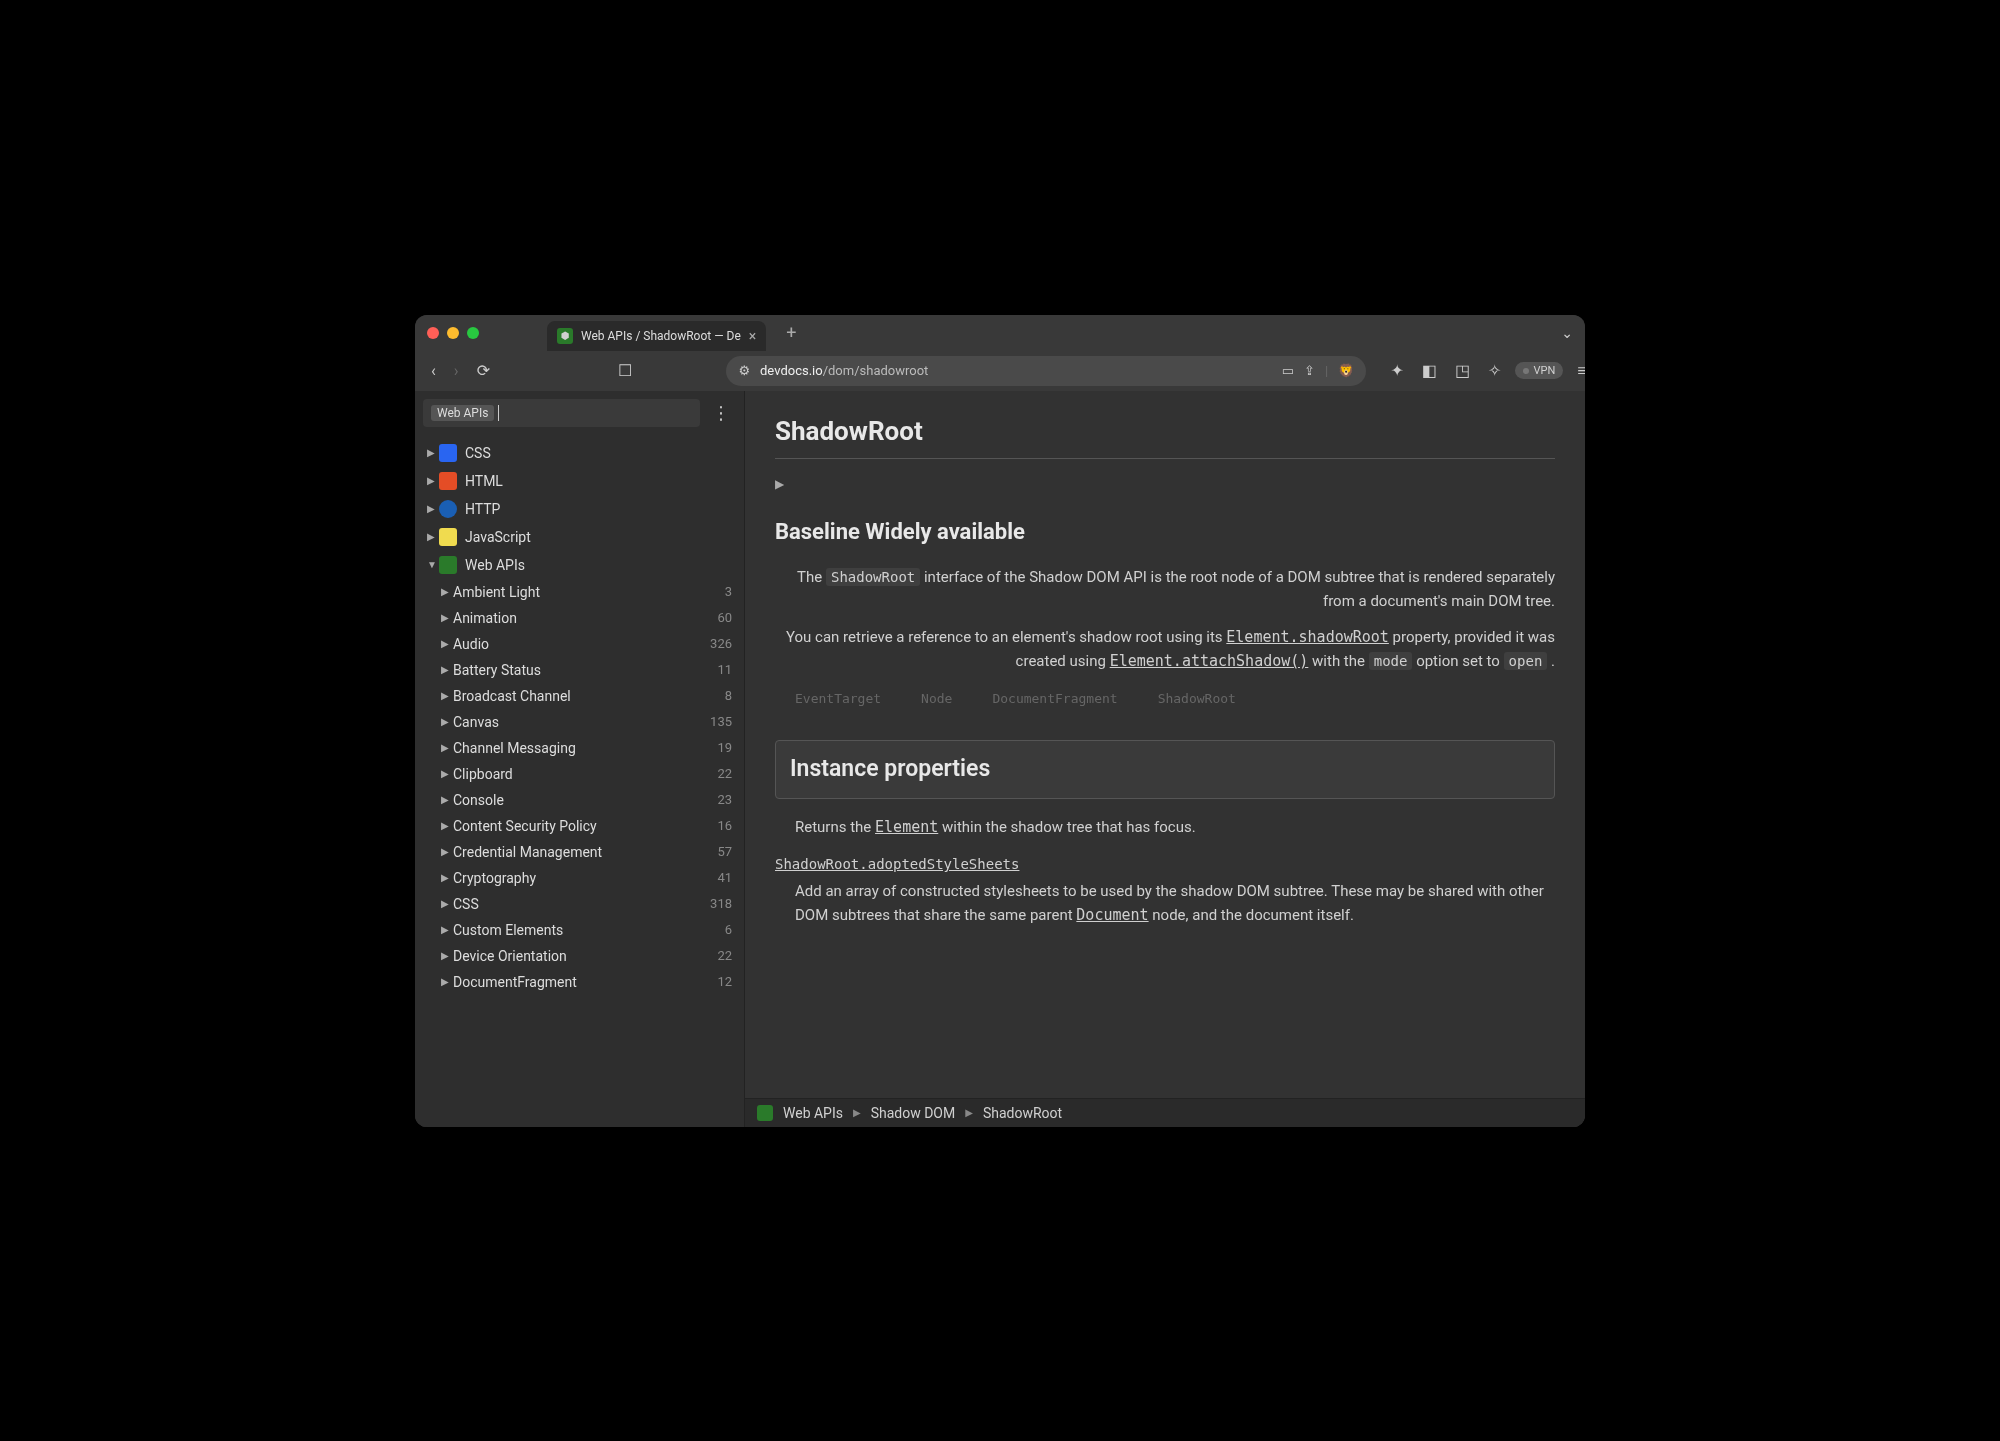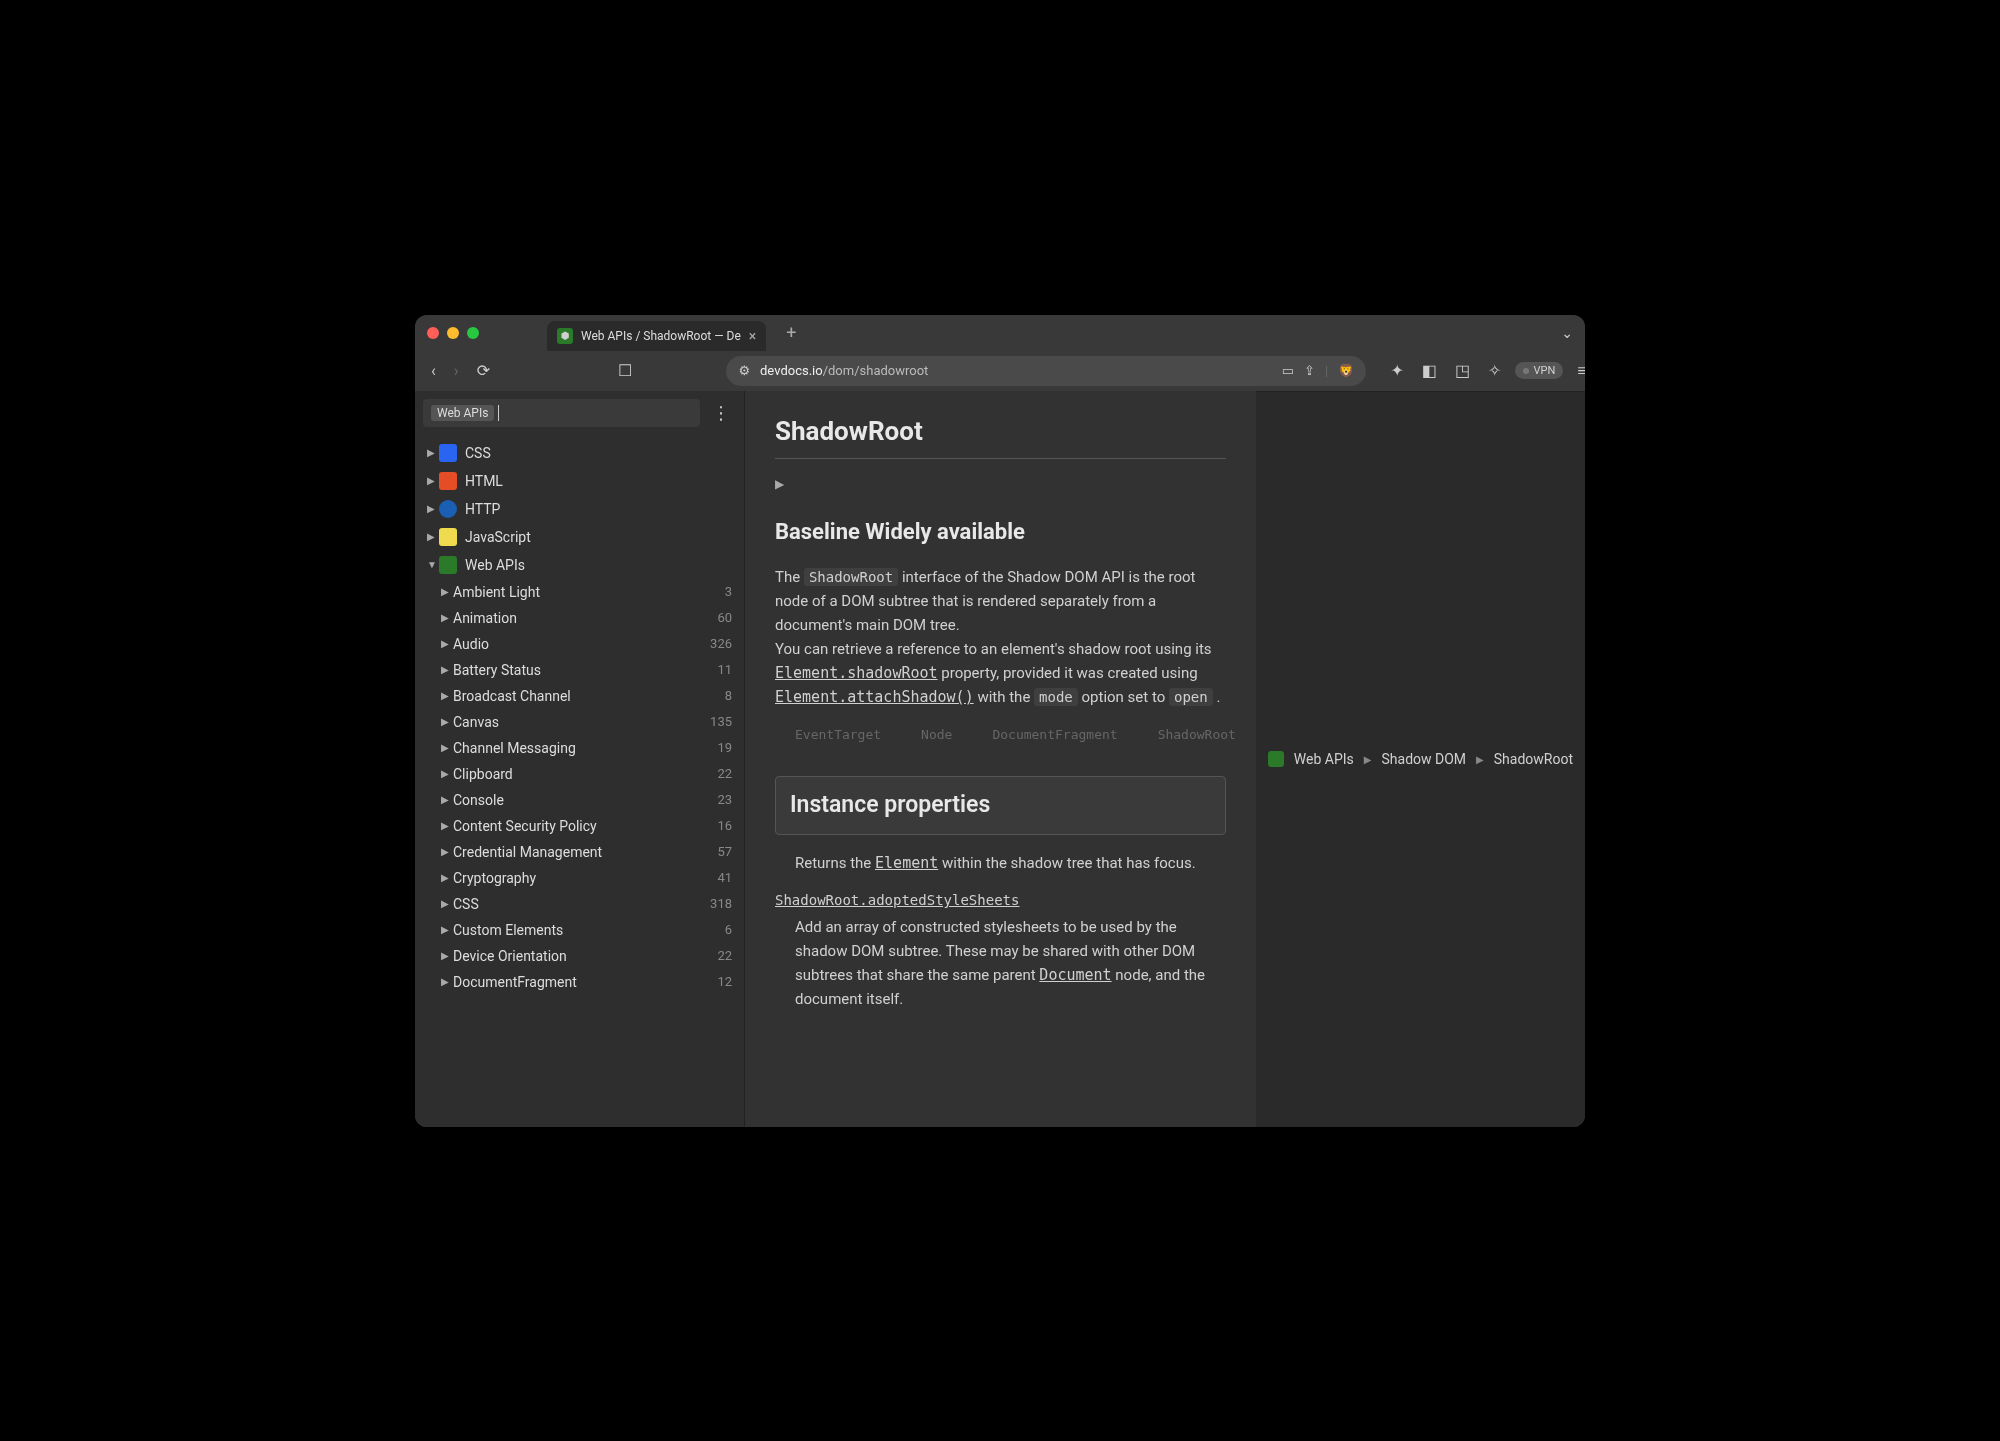--- a/index.html
+++ b/index.html
@@ -141,40 +141,40 @@
   .node .icon { width:18px; height:18px; border-radius:3px; margin-right:8px; display:flex; align-items:center; justify-content:center; font-size:9px; font-weight:bold; }
   .icon.css { background:#2965f1; color:#fff; }
   .icon.html { background:#e44d26; color:#fff; }
   .icon.http { background:#1a5fb4; color:#fff; border-radius:50%; }
   .icon.js { background:#f0db4f; color:#000; }
   .icon.api { background:#2a7a2a; color:#fff; }
   .node .label { flex:1; }
   .node .count { color:#888; font-size:13px; }
 
   
-  .doc-wrap { flex:1; display:flex; position:relative; }
+  .doc-wrap { flex:1; display:flex; flex-direction:column; position:relative; }
   .doc {
     flex:1;
     overflow-y:auto;
     padding:20px 30px;
     color:#d0d0d0;
     line-height:1.6;
   }
   .doc::-webkit-scrollbar { width:12px; }
   .doc::-webkit-scrollbar-thumb { background:#555; border-radius:6px; }
   .doc h1 {
     font-size:26px;
     color:#e8e8e8;
     border-bottom:1px solid #555;
     padding-bottom:6px;
     margin-bottom:16px;
   }
   .disclosure { color:#aaa; font-size:12px; margin-bottom:20px; cursor:pointer; }
   .doc h2 { font-size:22px; color:#e8e8e8; margin:16px 0; }
-  .doc p { margin:0 0; font-size:15px; }
+  .doc p { margin:12px 0; font-size:15px;text-align:right; }
   .doc code { background:#3f3f3f; padding:1px 5px; border-radius:3px; font-family:ui-monospace,Menlo,monospace; font-size:14px; }
   .doc a.codelink { text-decoration:underline; color:#d0d0d0; font-family:ui-monospace,Menlo,monospace; }
   .chain { display:flex; gap:40px; color:#666; font-size:13px; margin:16px 0 30px 20px;align-items:flex-end; }
   .chain span { font-family:ui-monospace,Menlo,monospace; }
   .section-hdr {
     background:#3a3a3a;
     border:1px solid #555;
     border-radius:4px;
     padding:10px 14px;
     font-size:23px;

